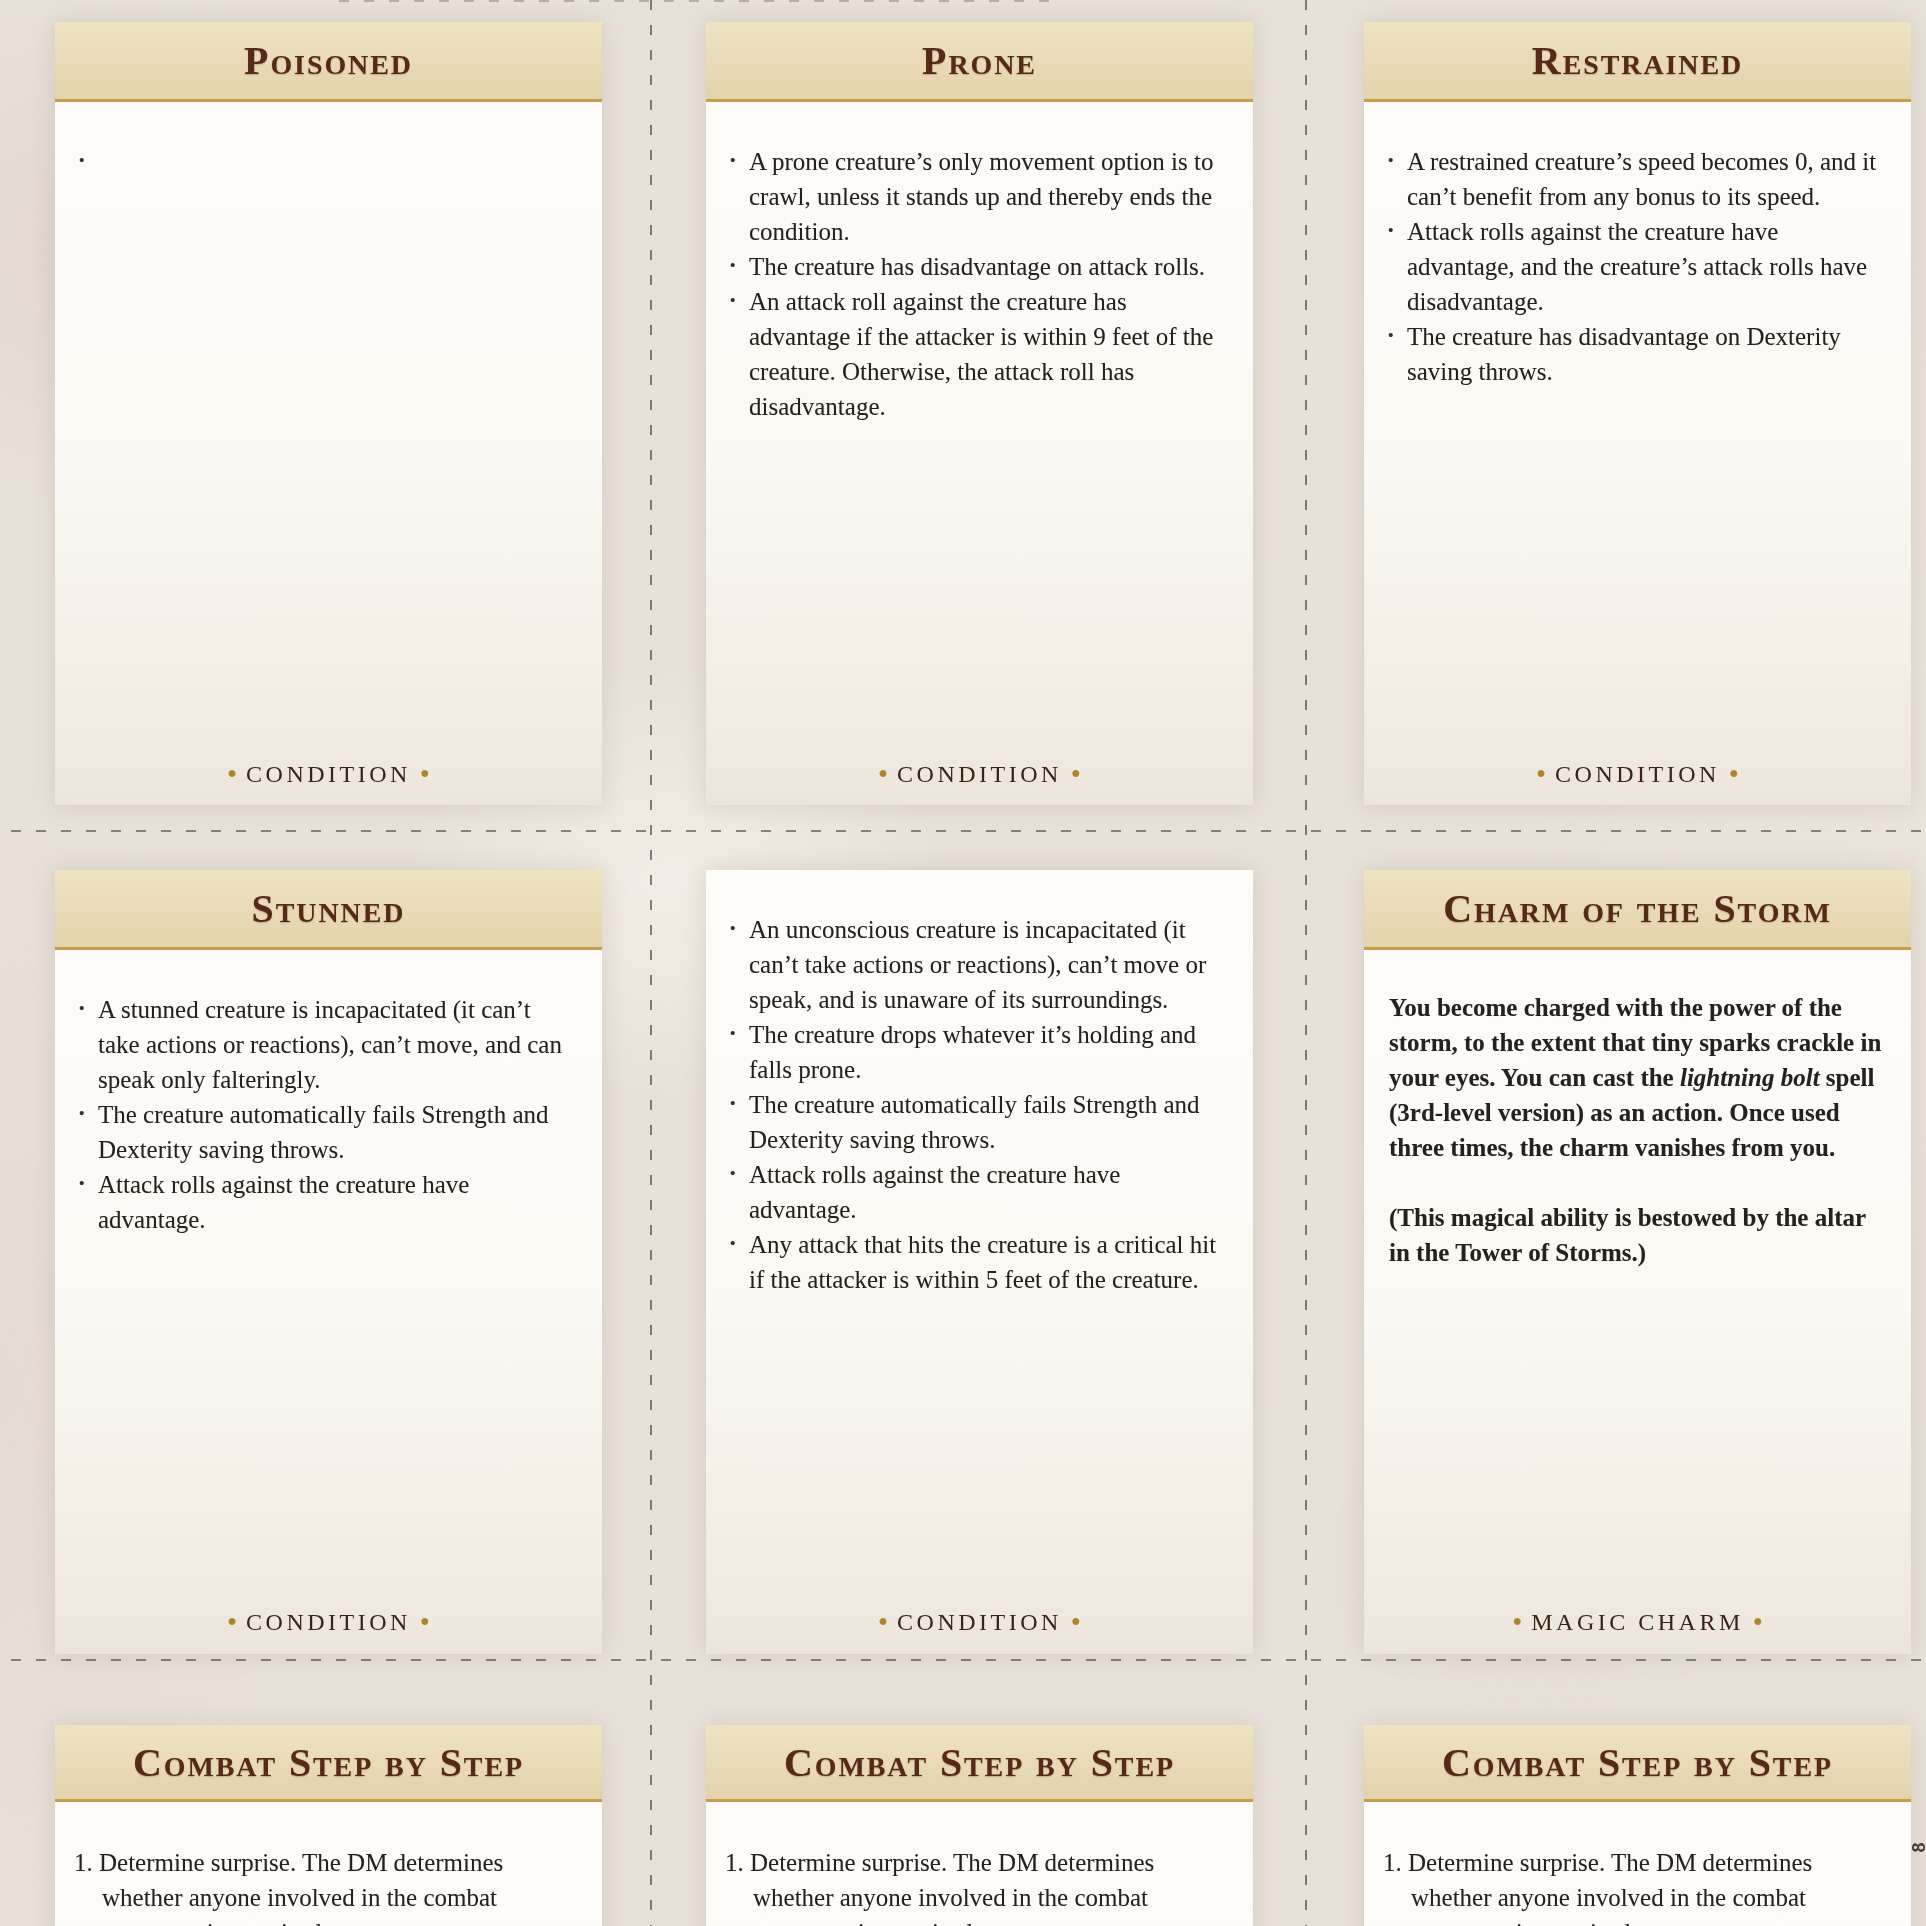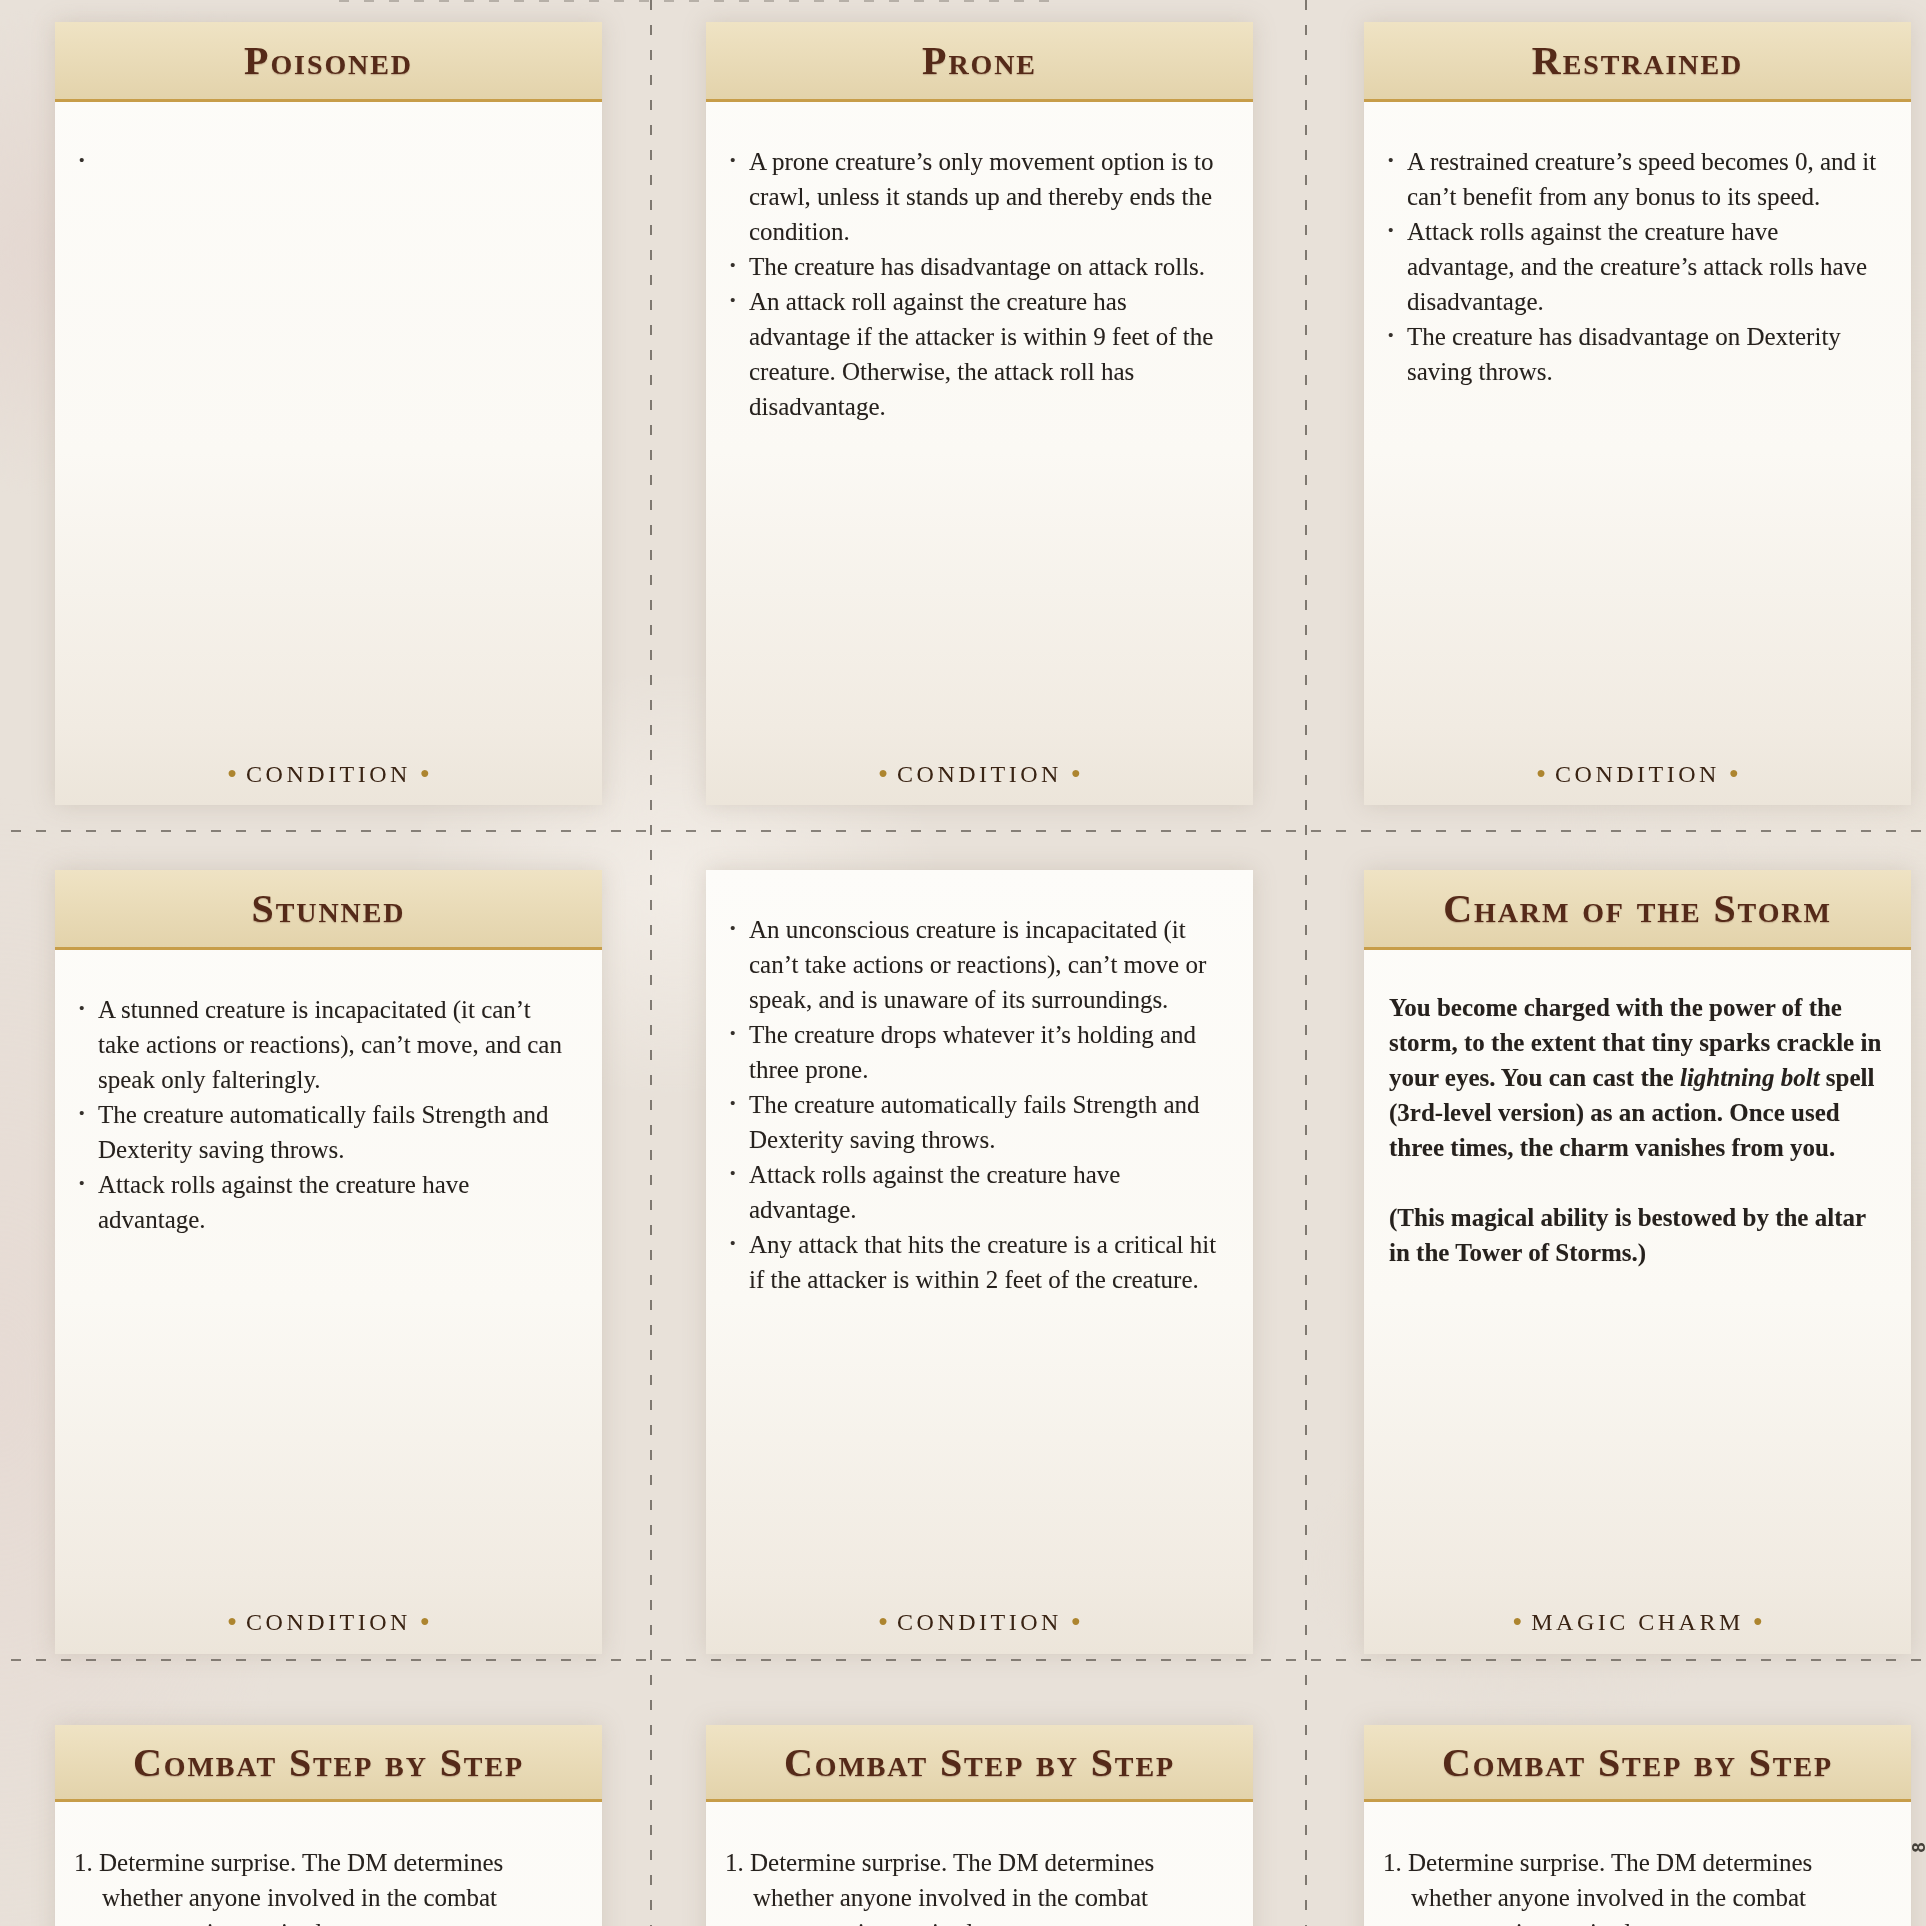--- a/index.html
+++ b/index.html
@@ -139,24 +139,24 @@
             <li><span class="bullet-dot">•</span><span>The creature automatically fails Strength and Dexterity sav­ing throws.</span></li>
             <li><span class="bullet-dot">•</span><span>Attack rolls against the creature have advantage.</span></li>
           </ul>
         </div>
         <div class="card-footer"><span class="footer-dot">●</span><span>CONDITION</span><span class="footer-dot">●</span></div>
       </div>
       <div class="card r2 c2">
         <div class="card-body bullets">
           <ul class="bullets">
             <li><span class="bullet-dot">•</span><span>An unconscious creature is inca­pacitated (it can’t take actions or reactions), can’t move or speak, and is unaware of its surroundings.</span></li>
-            <li><span class="bullet-dot">•</span><span>The creature drops whatever it’s holding and three prone.</span></li>
+            <li><span class="bullet-dot">•</span><span>The creature drops whatever it’s holding and falls prone.</span></li>
             <li><span class="bullet-dot">•</span><span>The creature automatically fails Strength and Dexterity sav­ing throws.</span></li>
             <li><span class="bullet-dot">•</span><span>Attack rolls against the creature have advantage.</span></li>
-            <li><span class="bullet-dot">•</span><span>Any attack that hits the creature is a critical hit if the attacker is within 2 feet of the creature.</span></li>
+            <li><span class="bullet-dot">•</span><span>Any attack that hits the creature is a critical hit if the attacker is within 5 feet of the creature.</span></li>
           </ul>
         </div>
         <div class="card-footer"><span class="footer-dot">●</span><span>CONDITION</span><span class="footer-dot">●</span></div>
       </div>
       <div class="card r2 c3">
         <div class="card-header">
           <div class="card-title">Charm of the Storm</div>
         </div>
         <div class="card-body paragraphs">
           <p><span>You become charged with the power of the storm, to the extent that tiny sparks crackle in your eyes. You can cast the </span><i>lightning bolt</i><span> spell (3rd-level version) as an action. Once used three times, the charm vanishes from you.</span></p>

